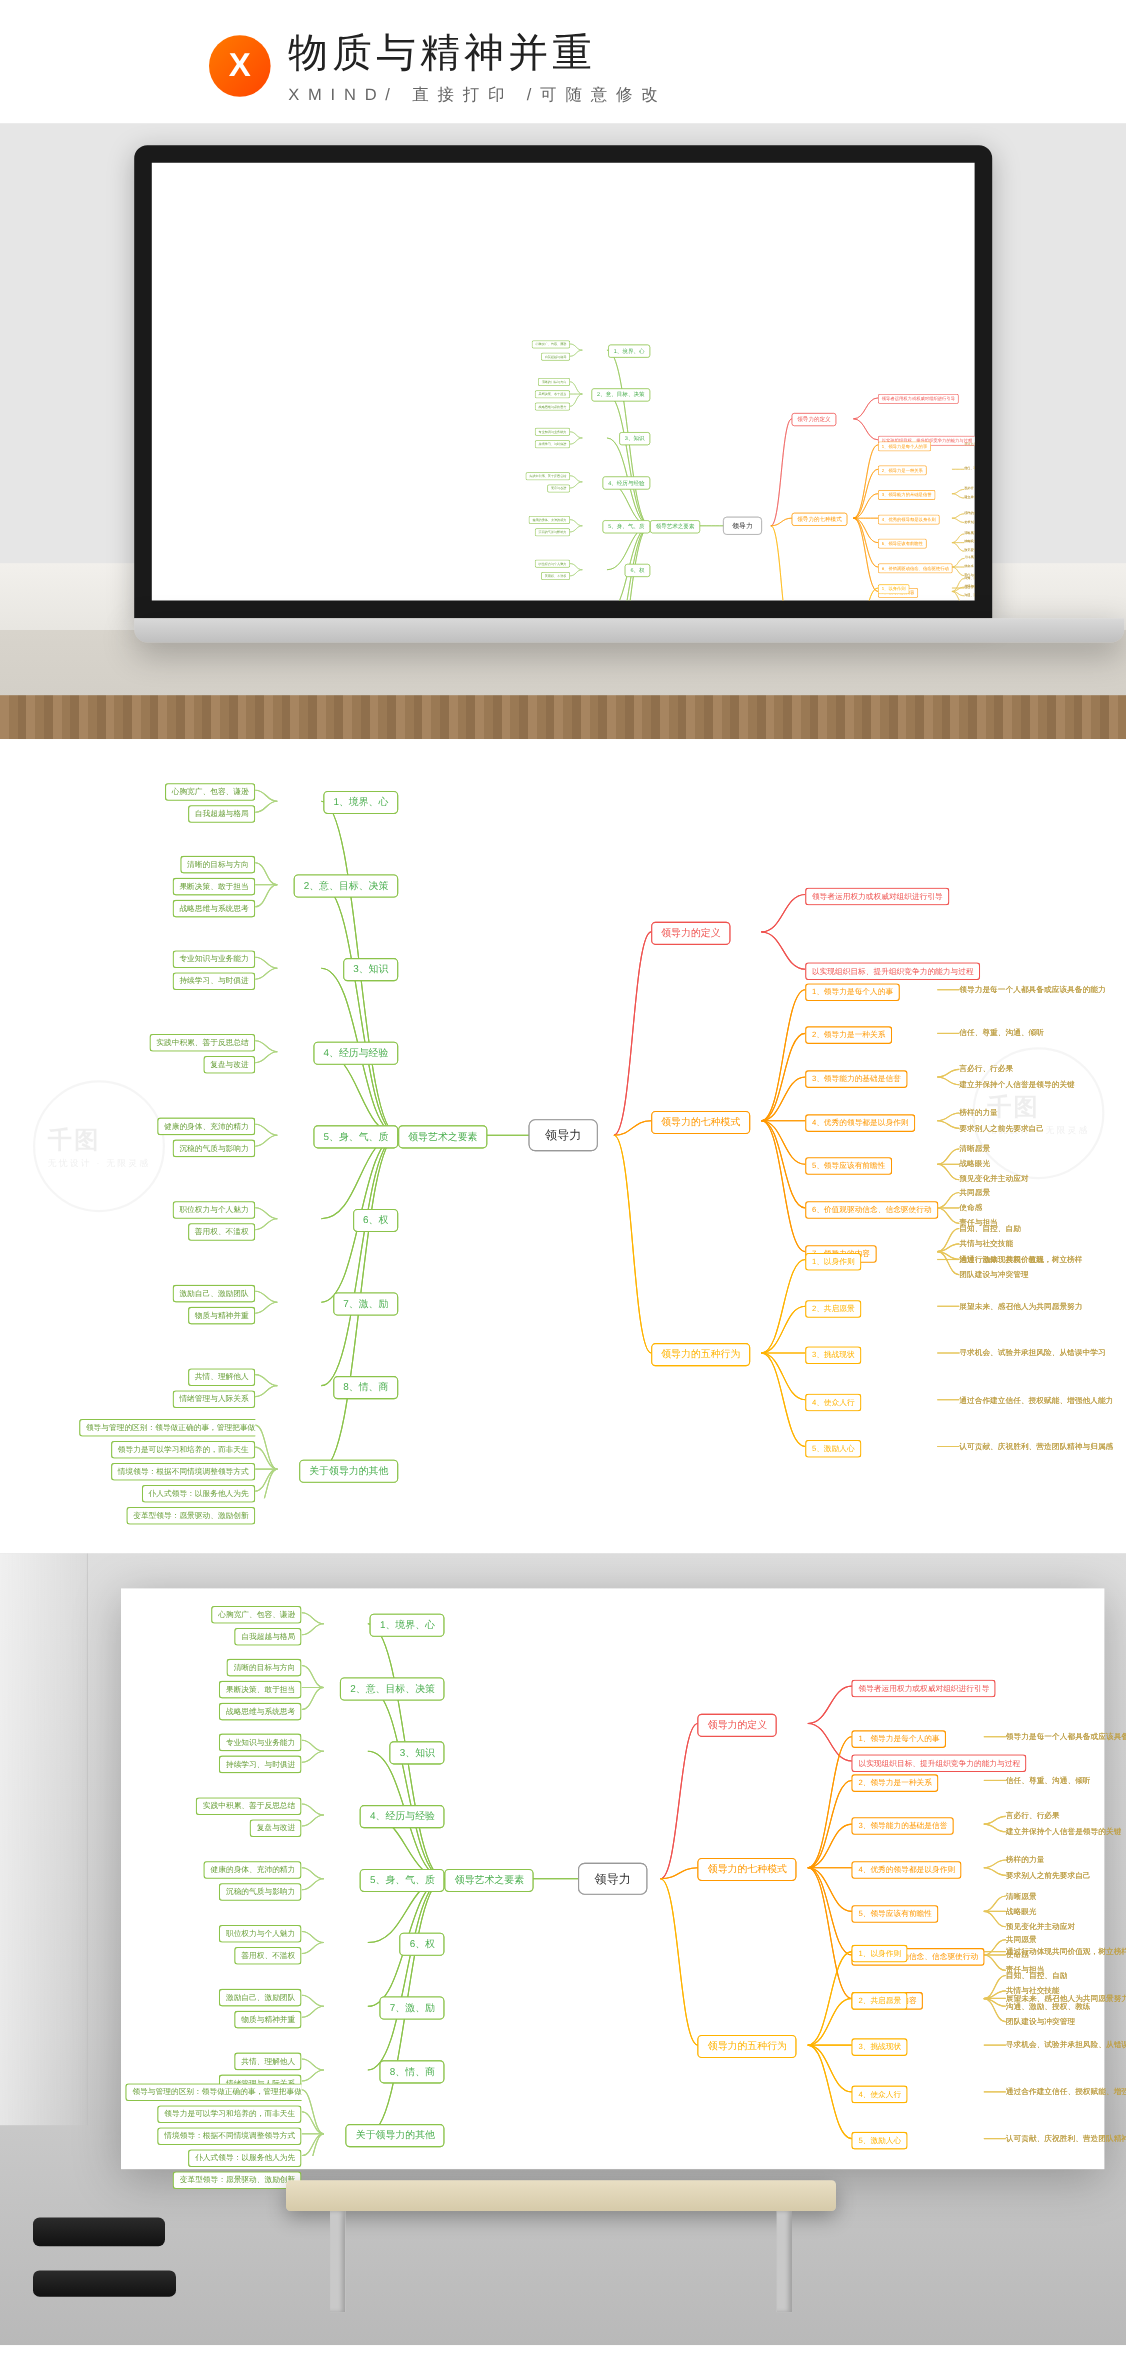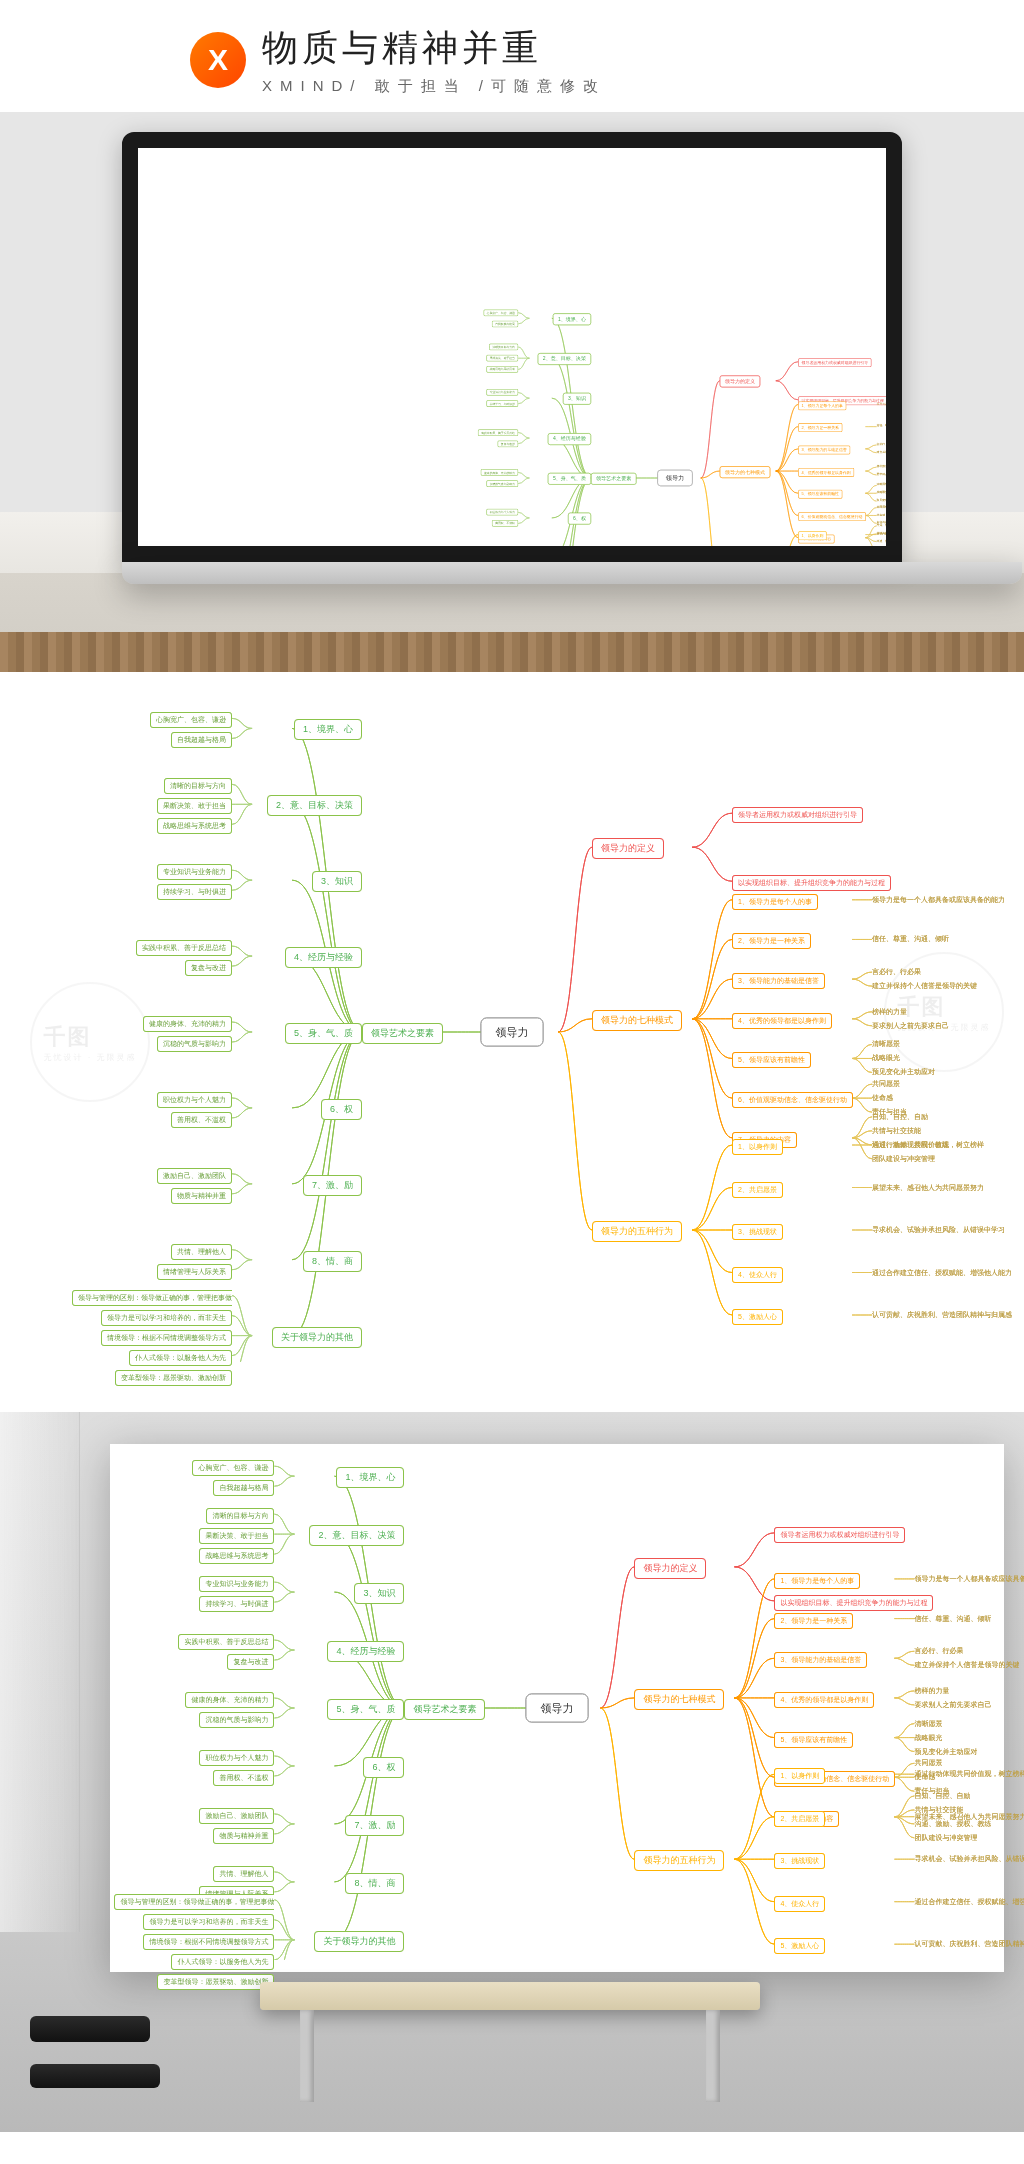--- a/index.html
+++ b/index.html
@@ -51,21 +51,21 @@
   .or-node-box { border:1px solid #ffb300; border-radius:3px; padding:2px 5px; display:inline-block; color:#f57c00; background:#fff; }
 
 </style>
 </head>
 <body>
 
 <header class="header">
   <div class="logo">X</div>
   <div class="header-text">
     <div class="title">物质与精神并重</div>
-    <div class="subtitle">XMIND/  敢于担当  /可随意修改</div>
+    <div class="subtitle">XMIND/  直接打印  /可随意修改</div>
   </div>
 </header>
 
 <section class="section-laptop">
   <div class="desk-top"></div>
   <div class="desk-wood"></div>
   <div class="laptop">
     <div class="laptop-screen">
       <div class="mindmap-thumb">
         <div class="mindmap thumb-scale" id="mm1" style="width: 1000px; height: 620px;">

